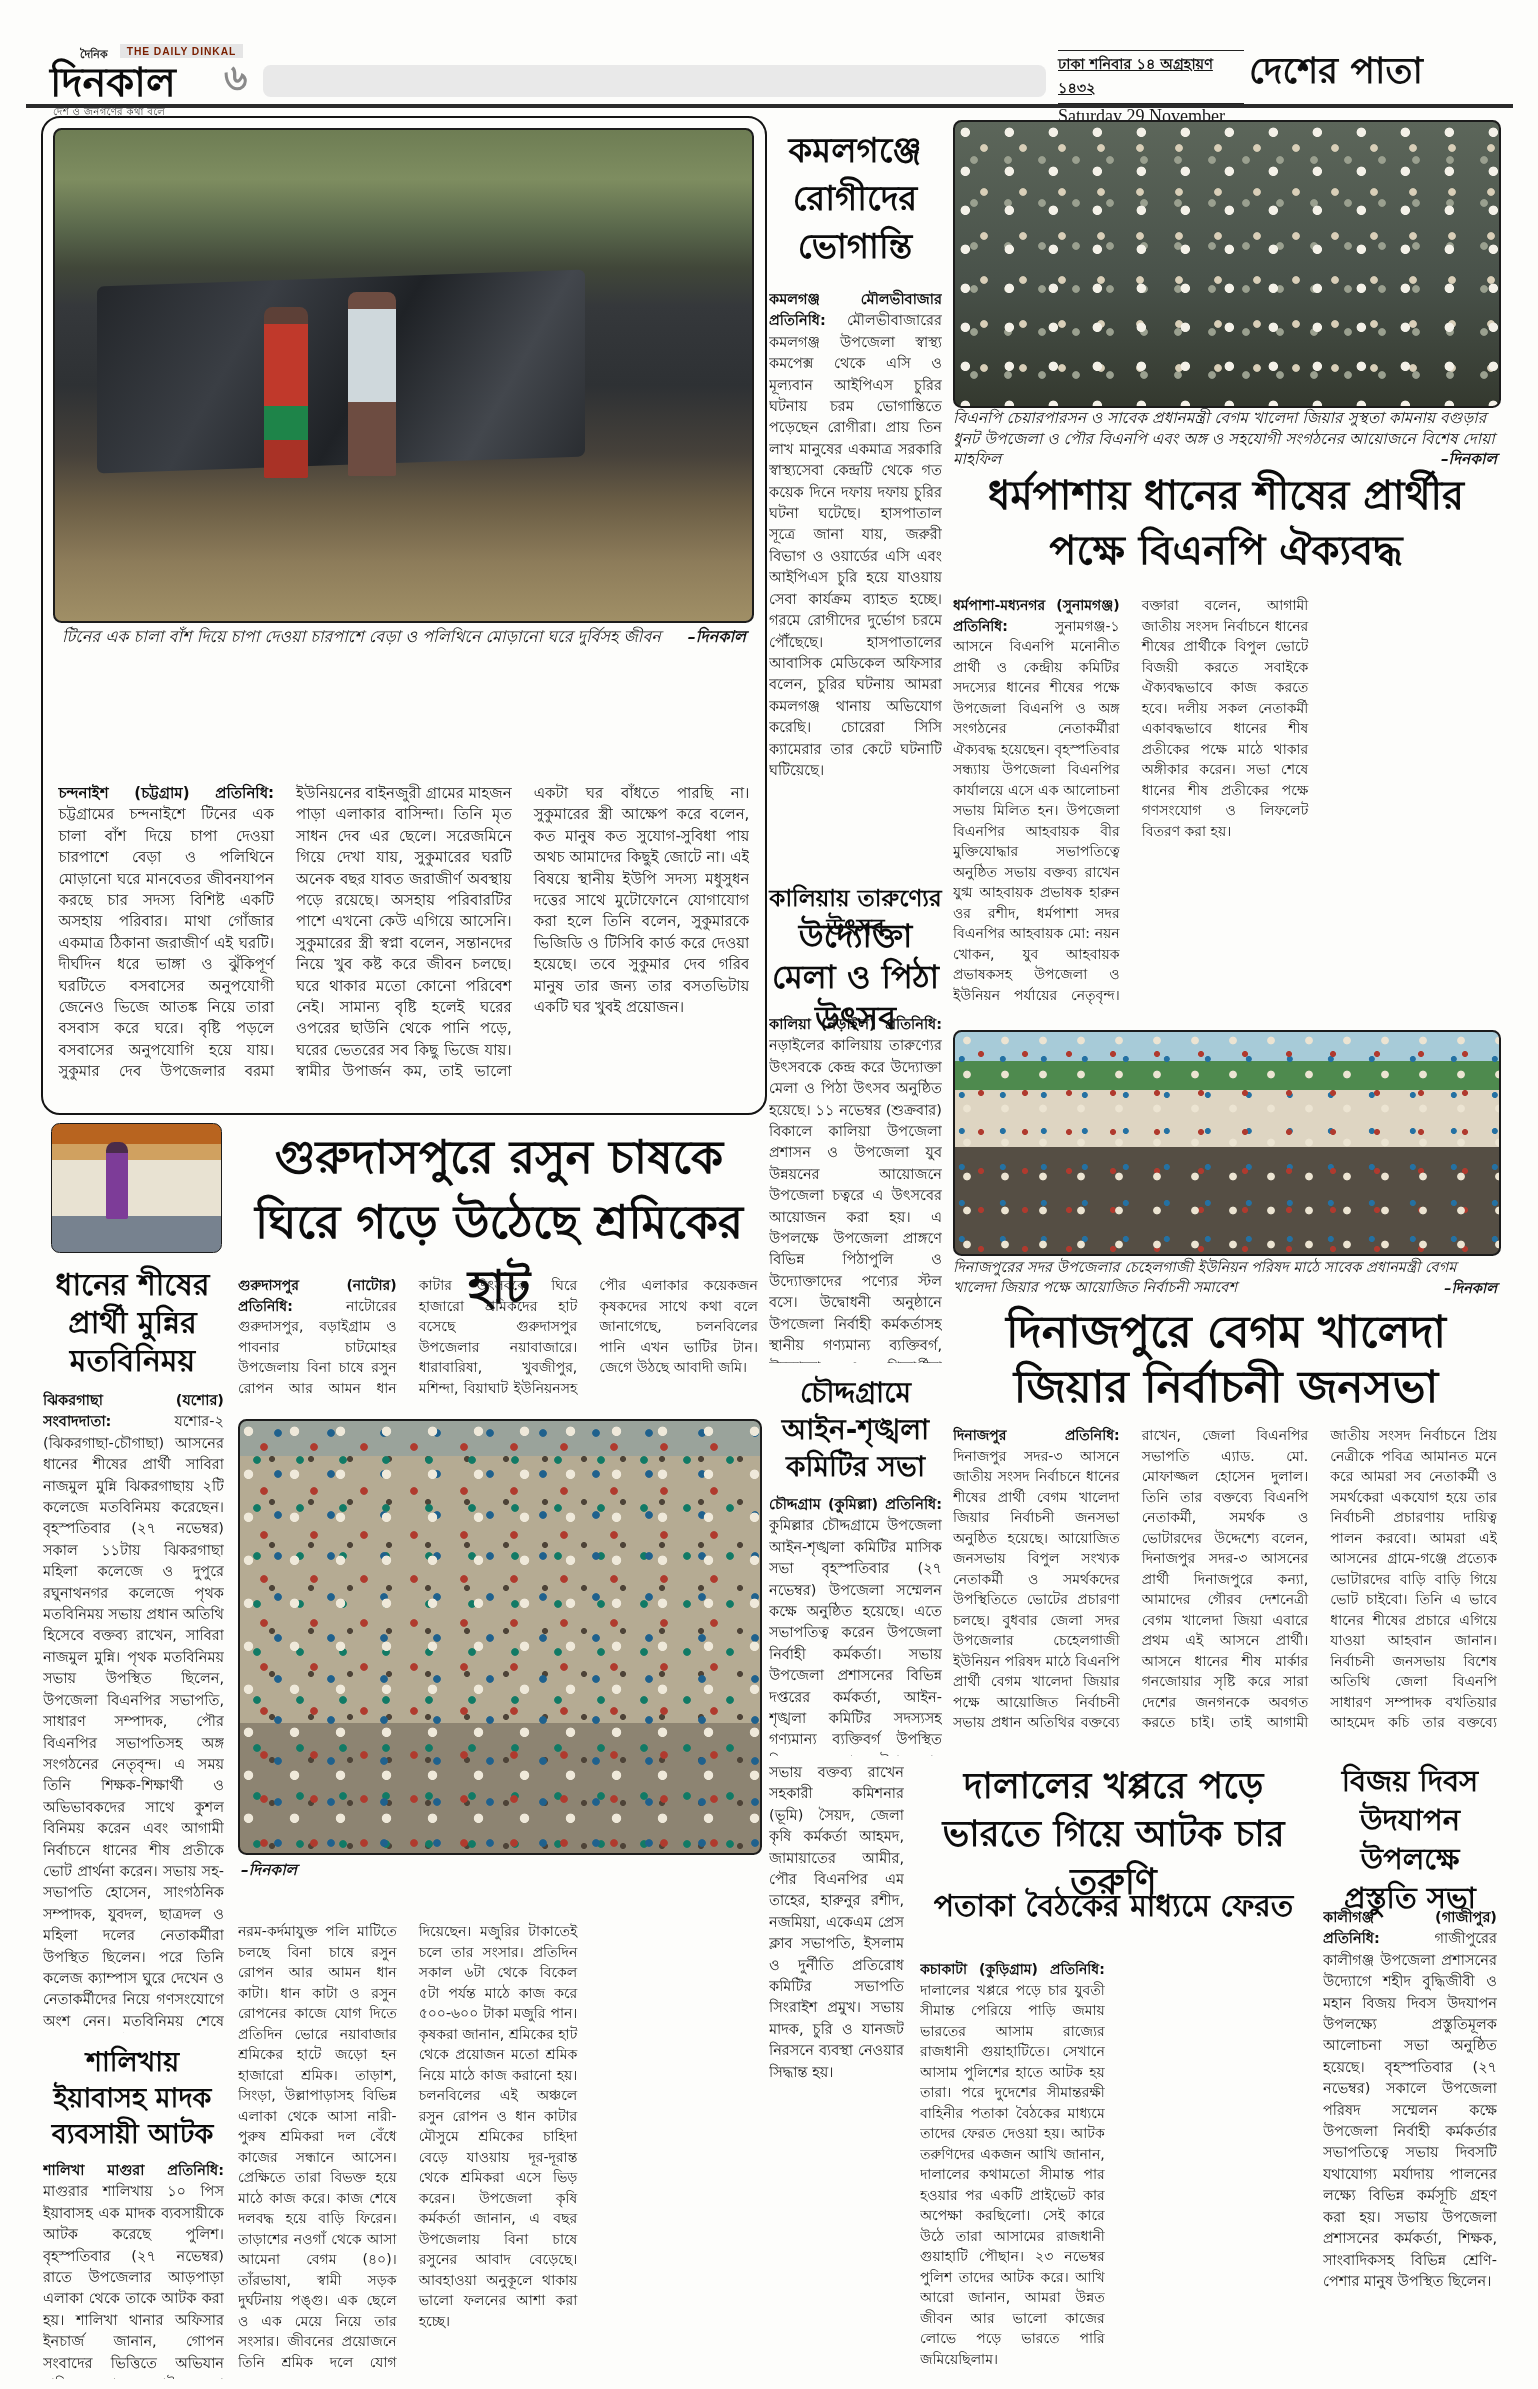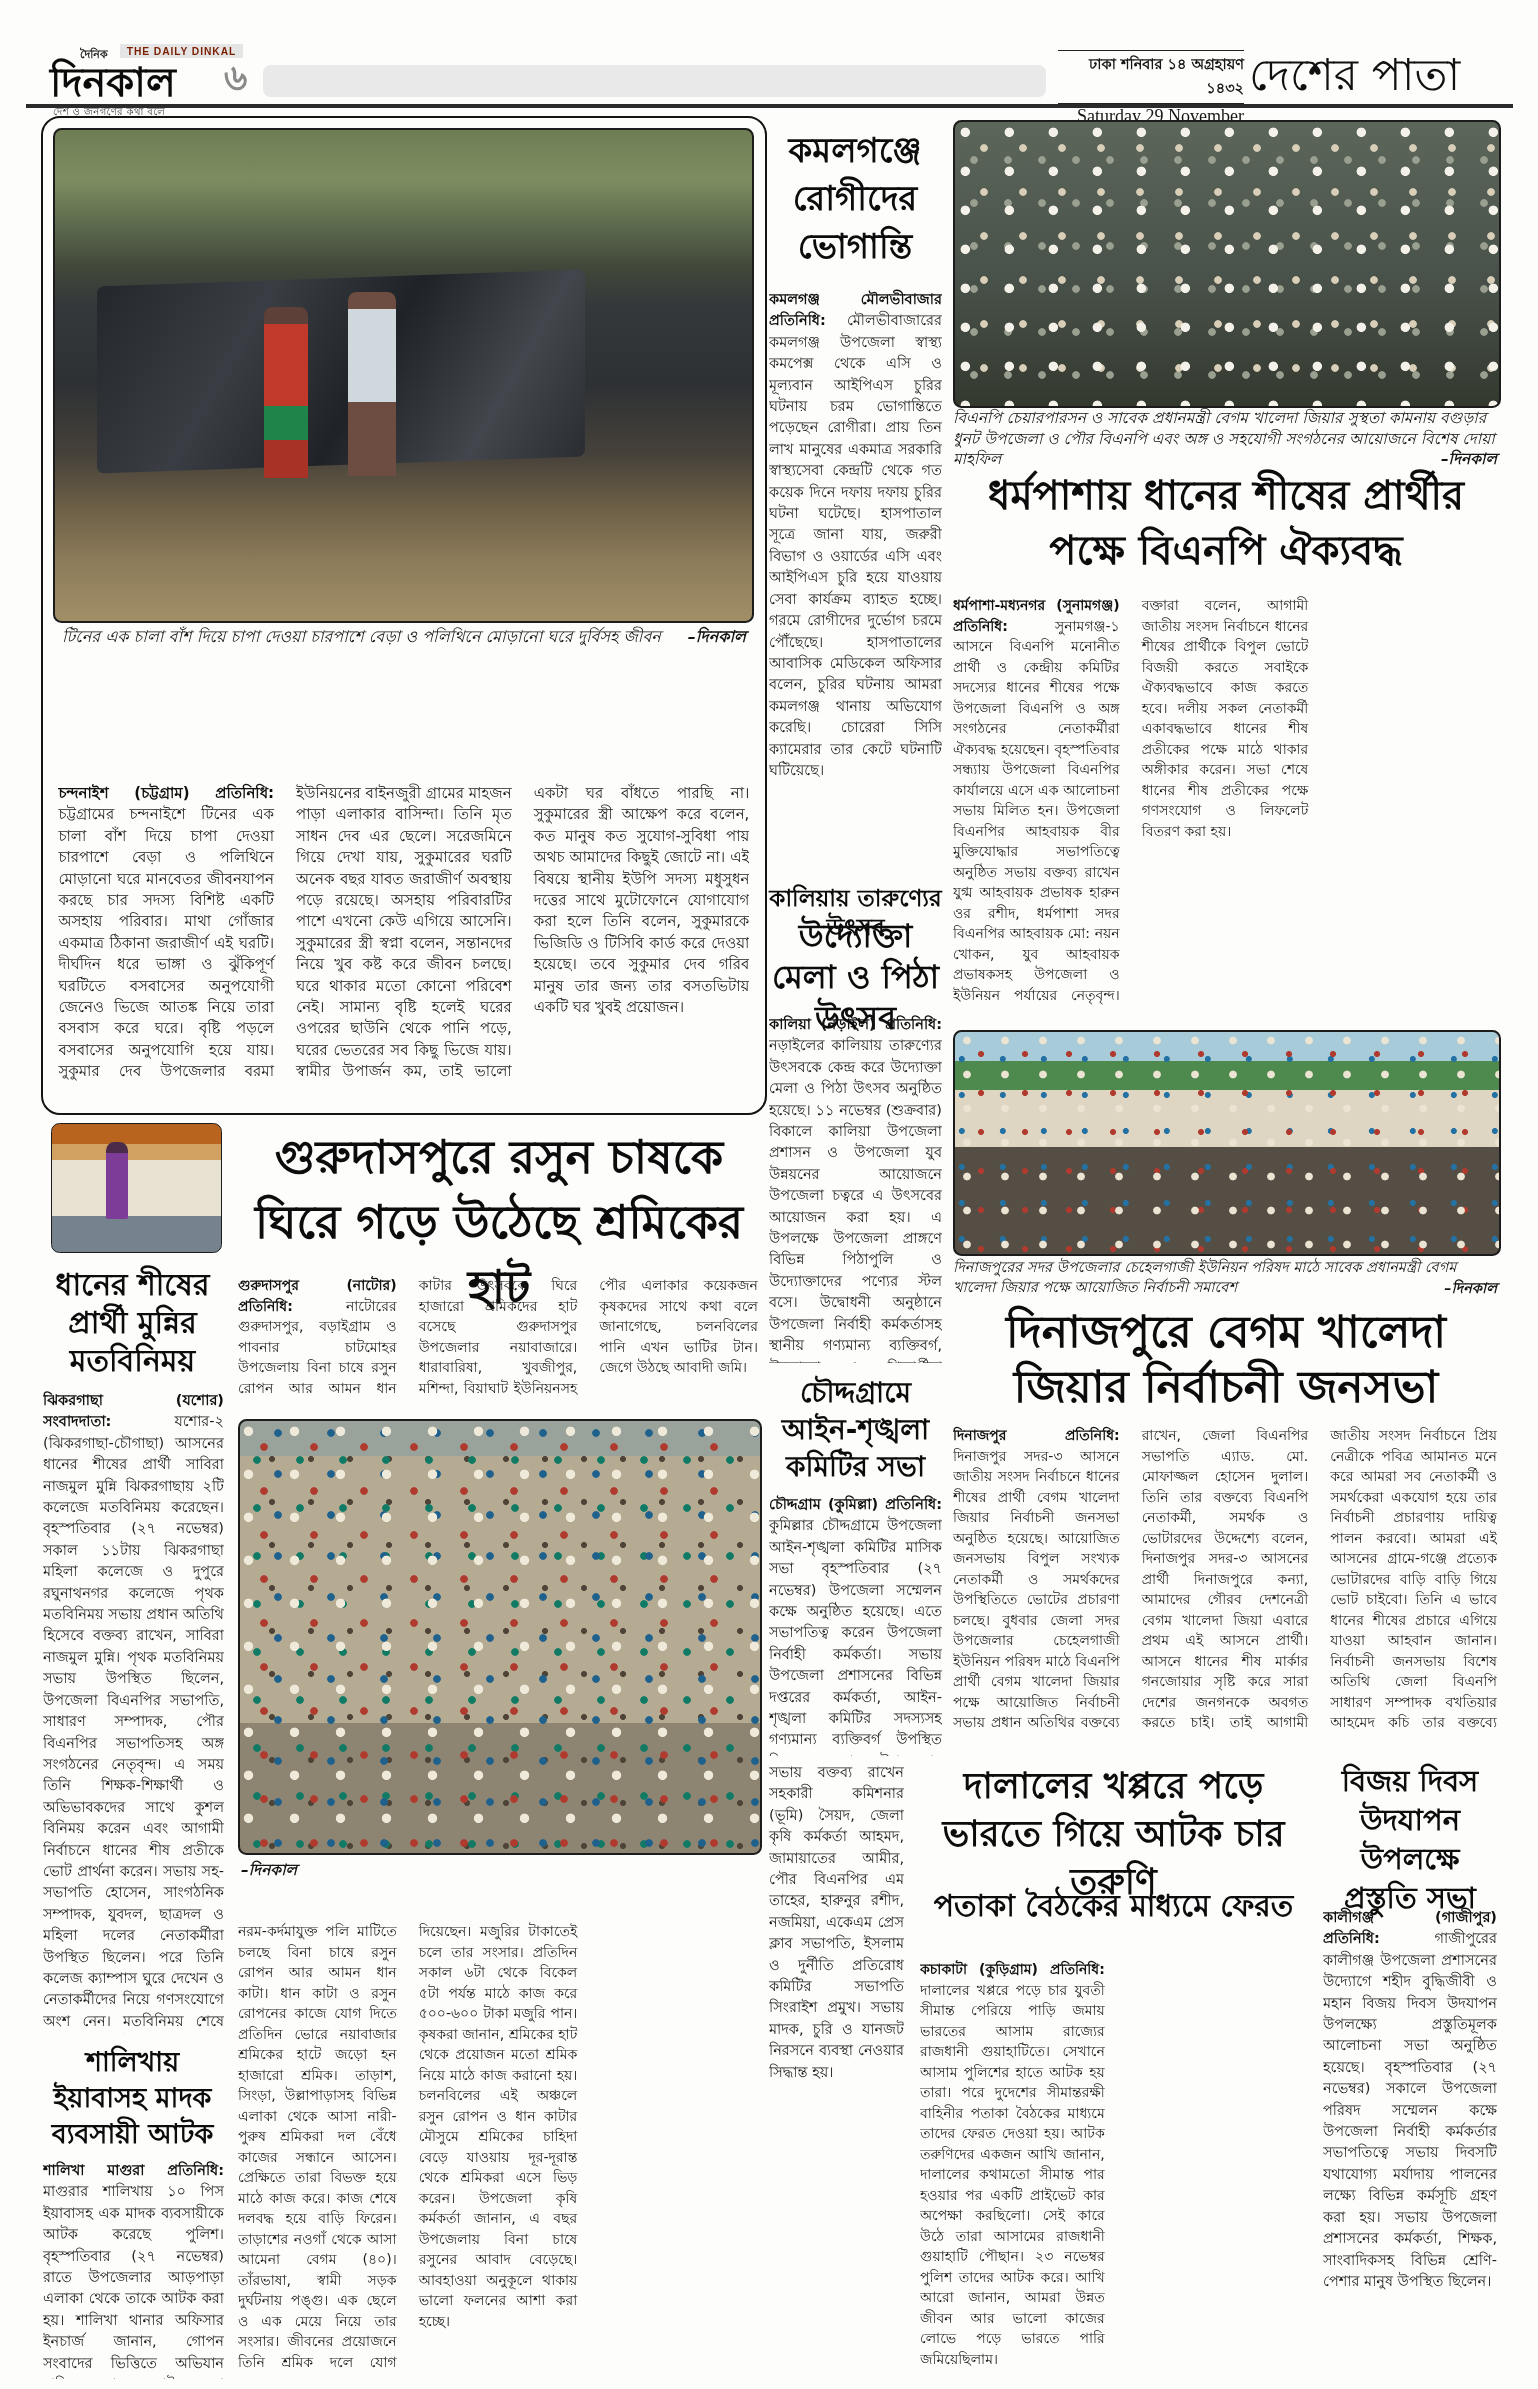--- a/index.html
+++ b/index.html
@@ -10,25 +10,25 @@
   }
   .abs{position:absolute;}
   
   .m-daily{font-size:11px;font-weight:700;color:#222;}
   .m-strip{background:#e5e5e5;color:#7a1f00;font-size:10.3px;font-weight:700;
            letter-spacing:0.9px;padding:1.7px 6.8px;font-family:"Liberation Sans",sans-serif;}
   .m-logo{font-size:40px;font-weight:900;color:#0b0b0b;line-height:1;}
   .m-tagline{font-size:10px;color:#3a3a3a;letter-spacing:0.4px;}
   .m-pageno{font-size:36px;font-weight:700;color:#8a8a8a;line-height:1;}
   .m-bar{background:#e9e9e9;border-radius:7.7px;}
-  .m-datebox{width:186px;text-align:right;border-top:1.7px solid #222;}
+  .m-datebox{width:186px;text-align:left;border-top:1.7px solid #222;text-decoration:underline;}
   .m-date-bn{font-size:14.5px;font-weight:700;border-bottom:1.7px solid #222;padding:1.7px 0 2.6px;}
   .m-date-en{font-size:18px;font-family:"Liberation Serif","DejaVu Serif",serif;
              border-bottom:1.7px solid #222;padding:1.7px 0 2.6px;}
-  .m-section{font-size:44px;font-weight:400;color:#101010;line-height:1;}
+  .m-section{font-size:36px;font-weight:700;color:#101010;line-height:1;}
   .m-rule{background:#2b2b2b;height:4.3px;}
   
   .headline{font-weight:800;color:#0c0c0c;text-align:center;}
   .body-text{font-size:14.5px;line-height:21.4px;text-align:justify;color:#1b1b1b;overflow:hidden;}
   .byline{font-weight:800;color:#101010;}
   .byline::after{content:" ";}
   .caption{font-size:16px;font-weight:400;font-style:italic;color:#141414;line-height:21.4px;}
   .credit{font-style:italic;font-weight:700;white-space:nowrap;}
   .cap-row{display:flex;justify-content:space-between;align-items:flex-start;gap:12px;}
   .cols3{column-count:3;column-gap:22px;column-fill:auto;}

